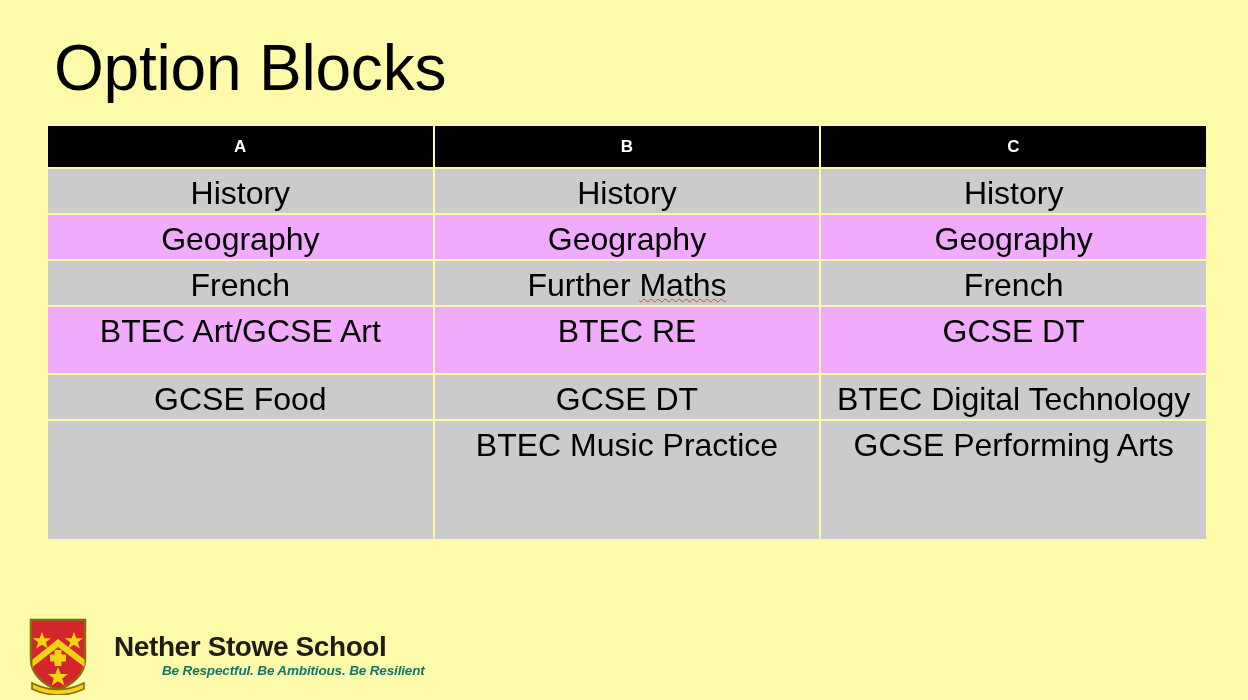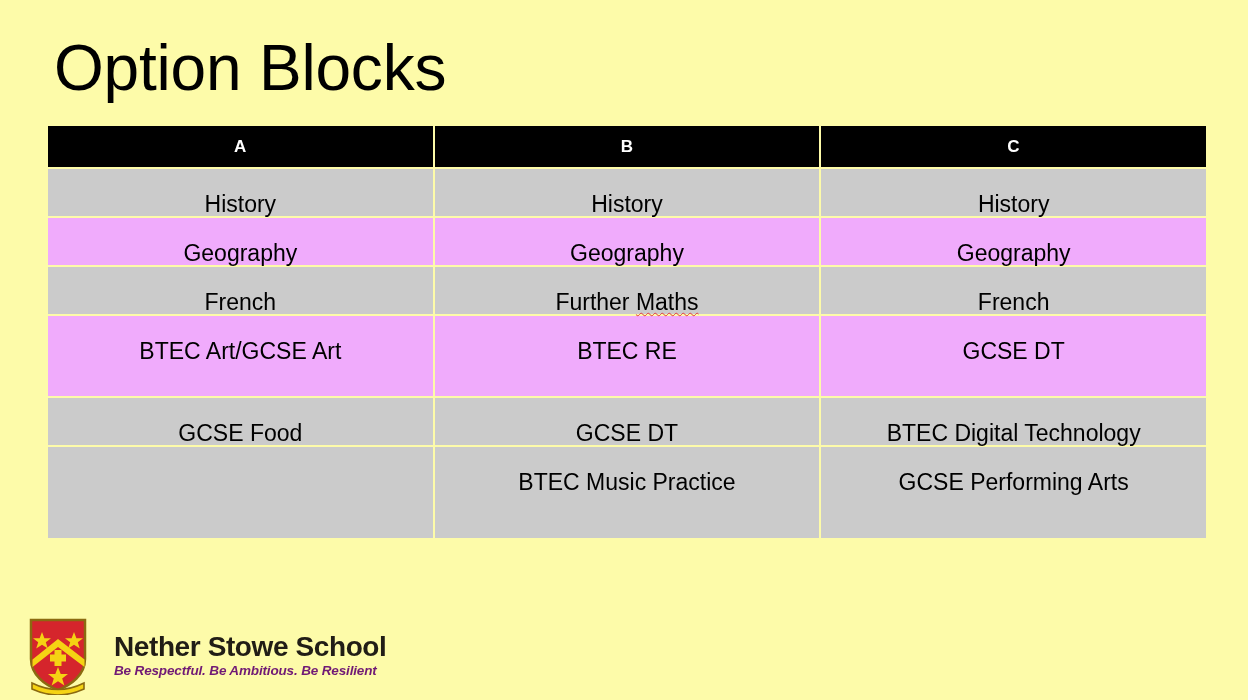--- a/index.html
+++ b/index.html
@@ -55,30 +55,30 @@
     background: #000000;
     color: #FFFFFF;
     font-size: 17px;
     font-weight: bold;
     height: 41px;
     vertical-align: middle;
     letter-spacing: 0.3px;
   }
   #options-table td {
     color: #000000;
-    font-size: 23px;
+    font-size: 32px;
     line-height: 1.0;
-    padding-top: 24px;
+    padding-top: 8px;
   }
   tr.row-dark td { background: #CBCBCB; }
   tr.row-light td { background: #f0abfc; }
 
   tr.h-normal td { height: 44px; }
-  tr.h-tall td    { height: 80px; }
-  tr.h-xtall td   { height: 91px; }
+  tr.h-tall td    { height: 66px; }
+  tr.h-xtall td   { height: 118px; }
 
   .misspelled {
     text-decoration: underline;
     text-decoration-color: #E03A3A;
     text-decoration-style: wavy;
     text-decoration-thickness: 1px;
     text-underline-offset: 2px;
   }
 
   
@@ -108,24 +108,25 @@
     font-weight: bold;
     color: #211D16;
     line-height: 31px;
     letter-spacing: -0.4px;
     white-space: nowrap;
   }
   #logo-tagline {
     font-size: 13.5px;
     font-weight: bold;
     font-style: italic;
-    color: #701a75;
+    color: #0f766e;
     line-height: 17px;
     letter-spacing: -0.15px;
     white-space: nowrap;
+    margin-left: 48px;
   }
 </style>
 </head>
 <body>
 
 <div id="slide">
 
   <div id="page-title">Option Blocks</div>
 
   <table id="options-table">

